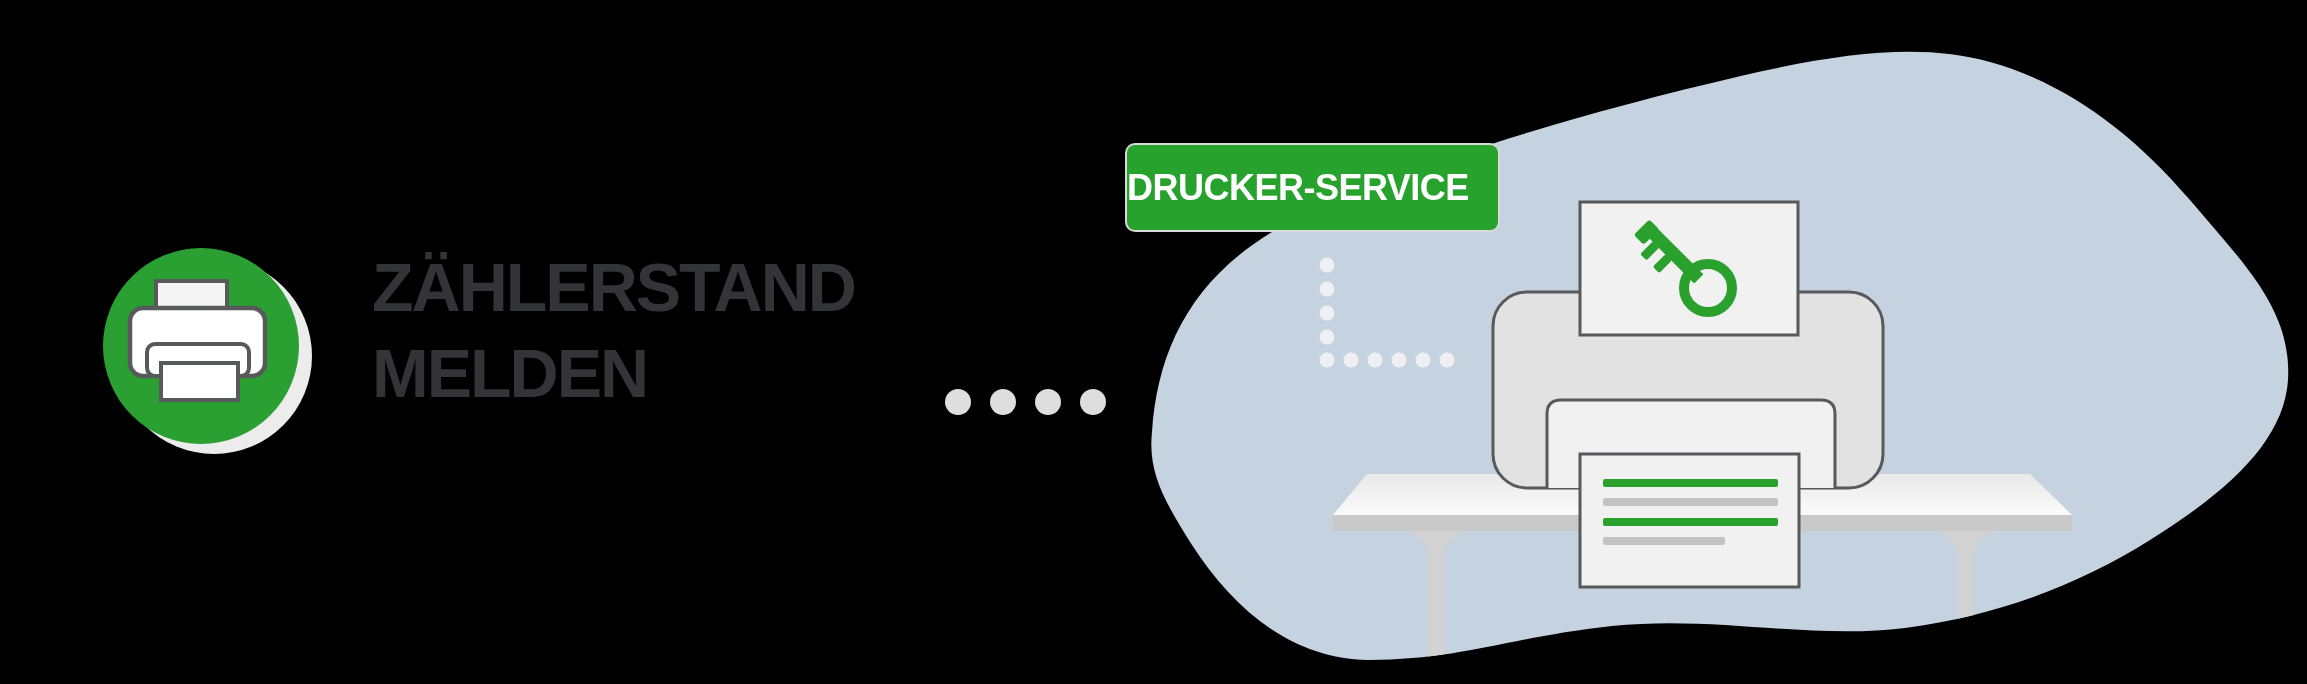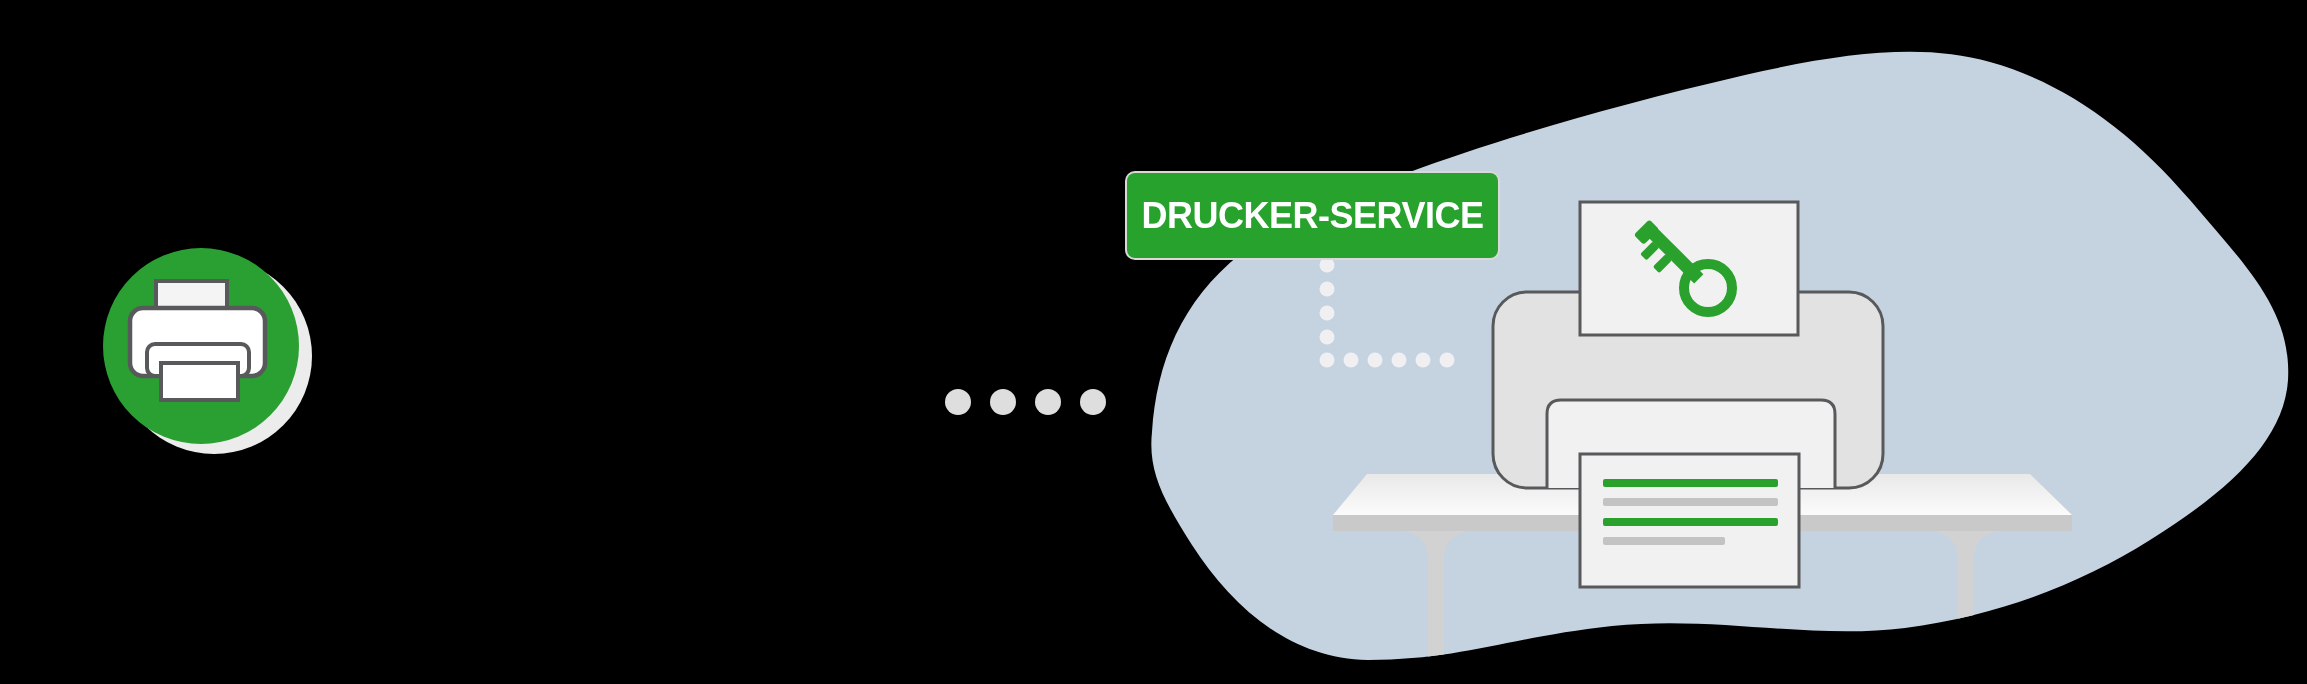--- a/index.html
+++ b/index.html
@@ -67,27 +67,25 @@
     position: absolute;
     left: 1127px;
     top: 145px;
     width: 371px;
     height: 85px;
     background: #27a22d;
     border-radius: 8px;
     box-shadow: 0 0 0 2px #d9d9d9;
     display: flex;
     align-items: center;
-    justify-content: center;
     color: #ffffff;
     font-size: 36px;
     font-weight: bold;
     letter-spacing: -0.5px;
     white-space: nowrap;
-    margin-top: 28px;
   }
 </style>
 </head>
 <body>
 
 <div class="canvas">
 
   <div class="hero-icon-circle">
     <span>
       <svg width="196" height="196" viewBox="0 0 196 196">
@@ -96,20 +94,24 @@
 
         <rect x="27" y="60" width="135" height="68" rx="13" fill="#ffffff" stroke="#58595b" stroke-width="4.5"></rect>
 
         <rect x="44" y="96" width="102" height="32" rx="8" fill="#ffffff" stroke="#58595b" stroke-width="4"></rect>
 
         <rect x="58" y="115" width="77" height="37" fill="#ffffff" stroke="#58595b" stroke-width="4"></rect>
       </svg>
     </span>
   </div>
 
+  <div class="hero-title">
+    <div>ZÄHLERSTAND</div>
+    <div>MELDEN</div>
+  </div>
 
   <div class="connector-dots">
     <div class="dot"></div>
     <div class="dot"></div>
     <div class="dot"></div>
     <div class="dot"></div>
   </div>
 
   <svg class="illustration-svg" width="2307" height="684" viewBox="0 0 2307 684">
 

